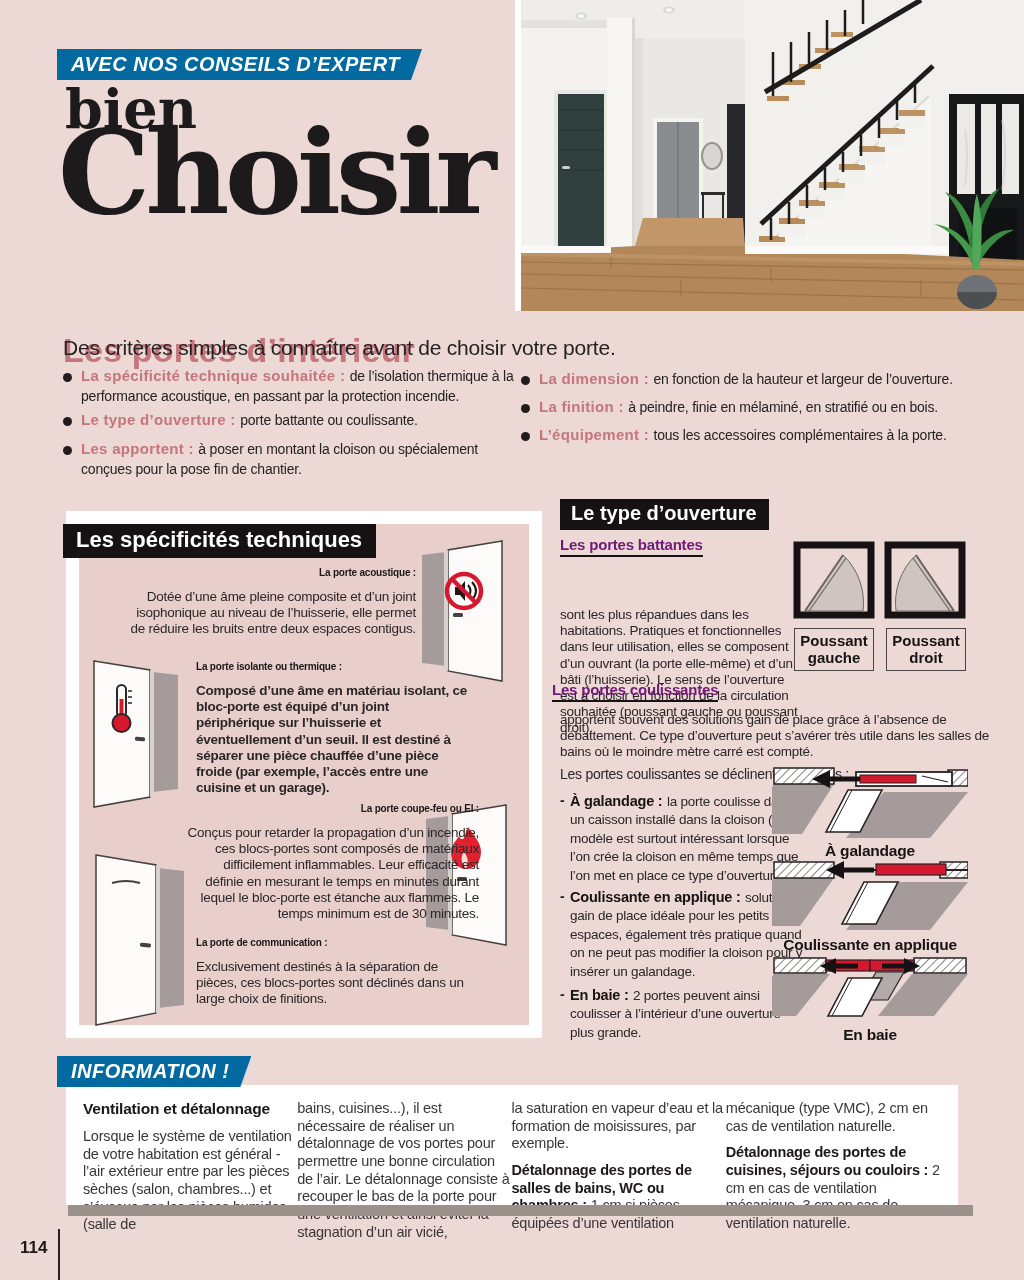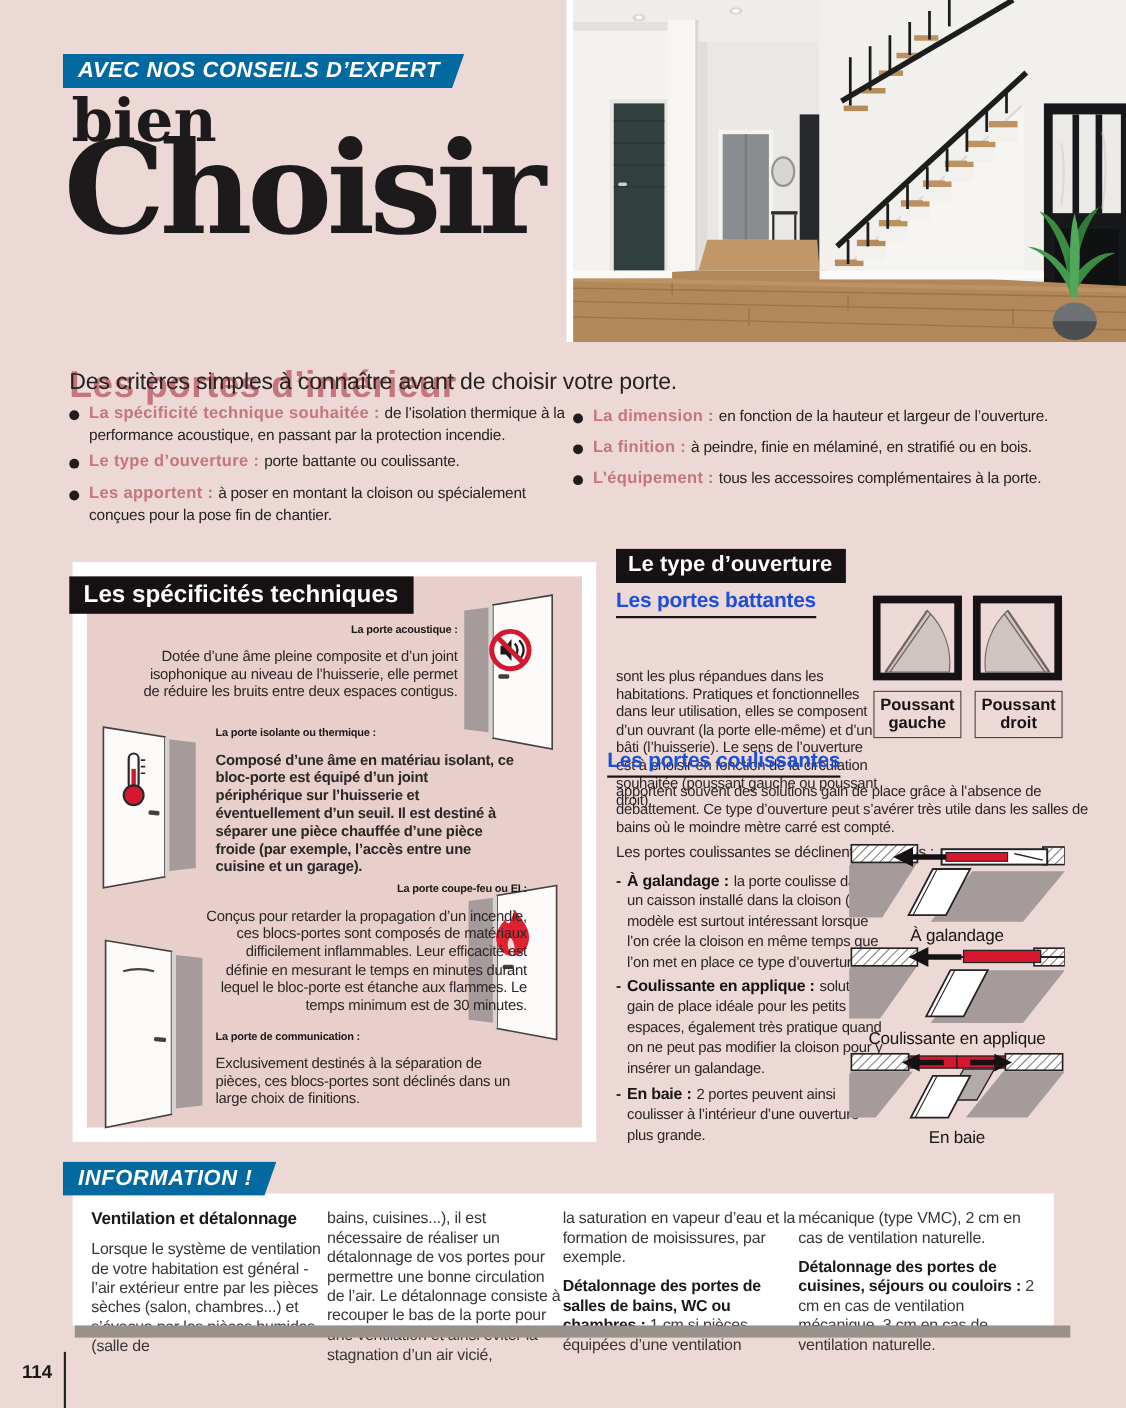--- a/index.html
+++ b/index.html
@@ -47,31 +47,31 @@
   .bar-right { font-size:20px; padding:3px 12px 5px 11px; }
 
   .specbox { background:#fff; }
   .specbox .inner { position:absolute; left:13px; top:13px; right:13px; bottom:13px; background:#e8cfcb; }
 
   .sp-head { font-size:10px; font-weight:700; color:#1c1819; letter-spacing:-.2px; }
   .sp-text { font-size:13.5px; font-weight:500; color:#2b2627; line-height:1.2; letter-spacing:-.25px; }
   .t-right { text-align:right; }
 
   .sub-head {
-    font-size:19px; font-weight:800; color:#1d4ed8; letter-spacing:-.2px;
+    font-size:15px; font-weight:800; color:#701a75; letter-spacing:-.2px;
     border-bottom:2.5px solid #171314; padding-bottom:2px; display:inline-block;
   }
   .body-text { font-size:13.5px; font-weight:500; color:#2b2627; line-height:1.2; letter-spacing:-.25px; }
 
   .swing-label {
     border:1.2px solid #4a4445; text-align:center;
     font-size:15px; font-weight:800; line-height:1.1; color:#171314;
     padding:4px 2px;
   }
-  .diagram-label { text-align:center; font-size:15.5px; font-weight:400; color:#171314; letter-spacing:-.2px; }
+  .diagram-label { text-align:center; font-size:15.5px; font-weight:700; color:#171314; letter-spacing:-.2px; }
 
   .slide-item { position:absolute; padding-left:10px; line-height:1.15; }
   .slide-item .dash { position:absolute; left:0; top:0; font-weight:800; font-size:14px; }
   .slide-item .lead { font-size:14.5px; font-weight:800; color:#171314; letter-spacing:-.2px; }
   .slide-item .rest { font-size:13.5px; font-weight:500; color:#2b2627; letter-spacing:-.25px; }
 
   .infobox { background:#fff; display:flex; padding:15px 18px 8px 17px; }
   .infobox .col { flex:1; font-size:14.5px; line-height:1.22; color:#3a3637; letter-spacing:-.2px; }
   .infobox .col-head { font-size:15.5px; font-weight:800; color:#1c1819; margin-bottom:9px; }
   .infobox .bold { font-weight:800; color:#1c1819; }

